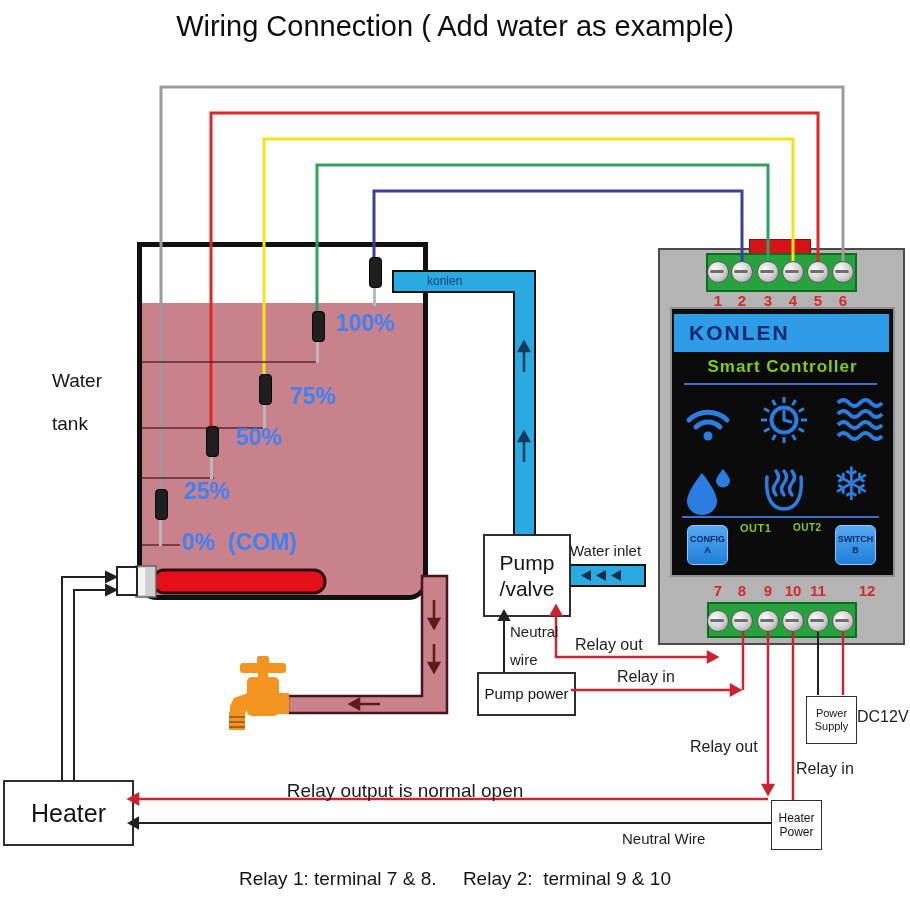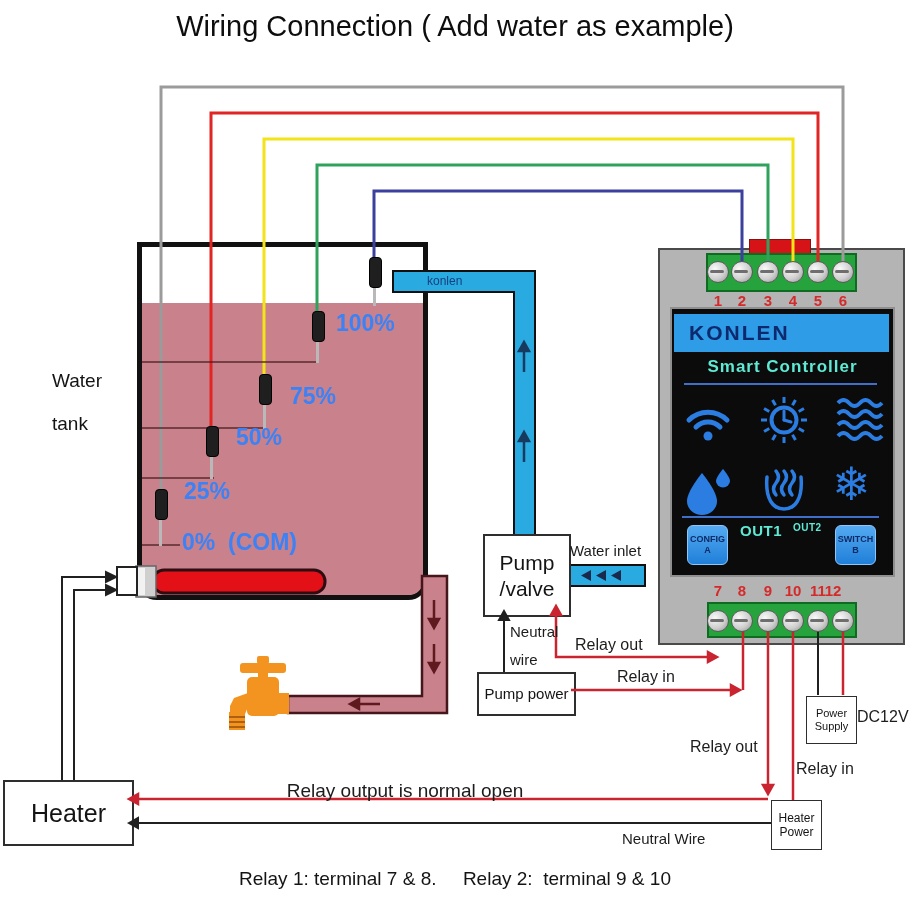--- a/index.html
+++ b/index.html
@@ -21,21 +21,21 @@
          border:1px solid #5a5a5a;box-sizing:border-box;}
   .screw::after{content:"";position:absolute;left:2px;top:8px;width:14px;height:3px;
          background:#6e6e6e;border-radius:2px;}
   .tnum{position:absolute;width:24px;text-align:center;font-weight:bold;font-size:15px;
         color:#d42a2a;z-index:5;}
   .icncell{position:absolute;z-index:6;}
   .btn{position:absolute;width:41px;height:40px;border-radius:6px;z-index:6;
        background:linear-gradient(#55aaf2,#1f7fd8);border:1px solid #8cc6ff;box-sizing:border-box;
        display:flex;flex-direction:column;align-items:center;justify-content:center;
        font-size:9px;font-weight:bold;color:#0d2a66;line-height:1.2;}
-  .screenlbl{color:#5eead4;font-weight:bold;}
+  .screenlbl{color:#84cc16;font-weight:bold;}
   .wlabel{position:absolute;font-size:15px;color:#1c1c1c;white-space:nowrap;z-index:5;}
 </style>
 </head>
 <body>
 
 <div id="canvas">
 
   <div class="lbl" style="left:0;top:10px;width:910px;text-align:center;font-size:29px;color:#0d0d0d;">Wiring Connection ( Add water as example)</div>
 
   <div class="abs" style="left:137px;top:242px;width:281px;height:348px;border:5px solid #111;
@@ -262,21 +262,21 @@
       <svg width="50" height="50" viewBox="0 0 50 50" fill="none" stroke="#2b7de2" stroke-width="3.5" stroke-linecap="round">
         <path d="M8,12 C6,34 14,44 25,44 C36,44 44,34 42,12"></path>
         <path d="M17,6 q5,6 0,12 q-5,6 0,12"></path>
         <path d="M25,6 q5,6 0,12 q-5,6 0,12"></path>
         <path d="M33,6 q5,6 0,12 q-5,6 0,12"></path>
       </svg>
     </div>
     <div class="icncell" style="left:160px;top:152px;font-size:46px;line-height:1;color:#2b7de2;font-family:'DejaVu Sans',sans-serif;">❄</div>
 
     <div style="position:absolute;left:10px;top:207px;width:197px;height:2px;background:#3f6fc9;"></div>
-    <div class="screenlbl" style="position:absolute;left:68px;top:213px;font-size:15px;letter-spacing:.5px;">OUT1</div>
+    <div class="screenlbl" style="position:absolute;left:68px;top:213px;font-size:11px;letter-spacing:.5px;">OUT1</div>
     <div class="screenlbl" style="position:absolute;left:121px;top:213px;font-size:10px;letter-spacing:.5px;">OUT2</div>
     <div class="btn" style="left:15px;top:216px;">
       <span>CONFIG</span>
       <span>A</span>
     </div>
     <div class="btn" style="left:163px;top:216px;">
       <span>SWITCH</span>
       <span>B</span>
     </div>
   </div>
@@ -293,21 +293,21 @@
   <div class="tnum" style="left:756px;top:292px;">3</div>
   <div class="tnum" style="left:781px;top:292px;">4</div>
   <div class="tnum" style="left:806px;top:292px;">5</div>
   <div class="tnum" style="left:831px;top:292px;">6</div>
 
   <div class="tnum" style="left:706px;top:582px;">7</div>
   <div class="tnum" style="left:730px;top:582px;">8</div>
   <div class="tnum" style="left:756px;top:582px;">9</div>
   <div class="tnum" style="left:781px;top:582px;">10</div>
   <div class="tnum" style="left:806px;top:582px;">11</div>
-  <div class="tnum" style="left:821px;top:582px;">12</div>
+  <div class="tnum" style="left:855px;top:582px;">12</div>
 
   <div class="screw" style="left:707px;top:610px;"></div>
   <div class="screw" style="left:731px;top:610px;"></div>
   <div class="screw" style="left:757px;top:610px;"></div>
   <div class="screw" style="left:782px;top:610px;"></div>
   <div class="screw" style="left:807px;top:610px;"></div>
   <div class="screw" style="left:832px;top:610px;"></div>
 
   <div class="lbl" style="left:0;top:868px;width:910px;text-align:center;font-size:19px;white-space:pre;">Relay 1: terminal 7 &amp; 8.     Relay 2:  terminal 9 &amp; 10</div>
 </div>

